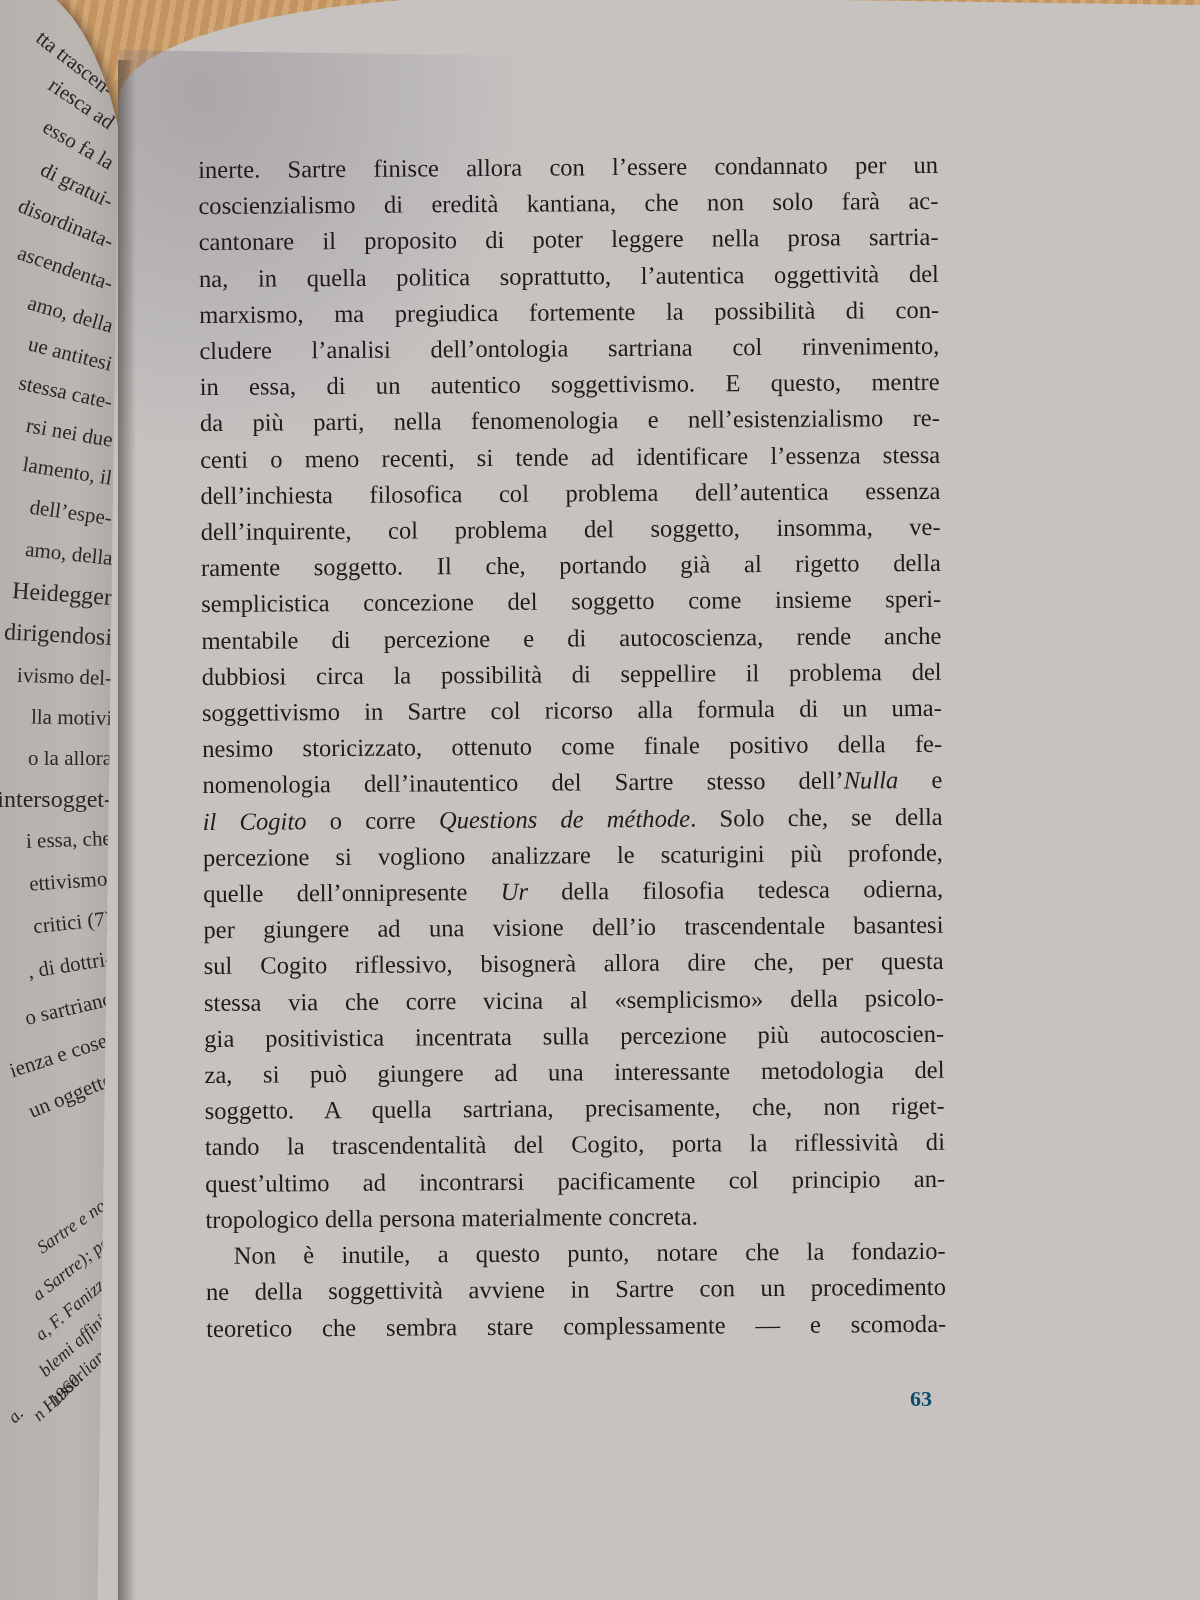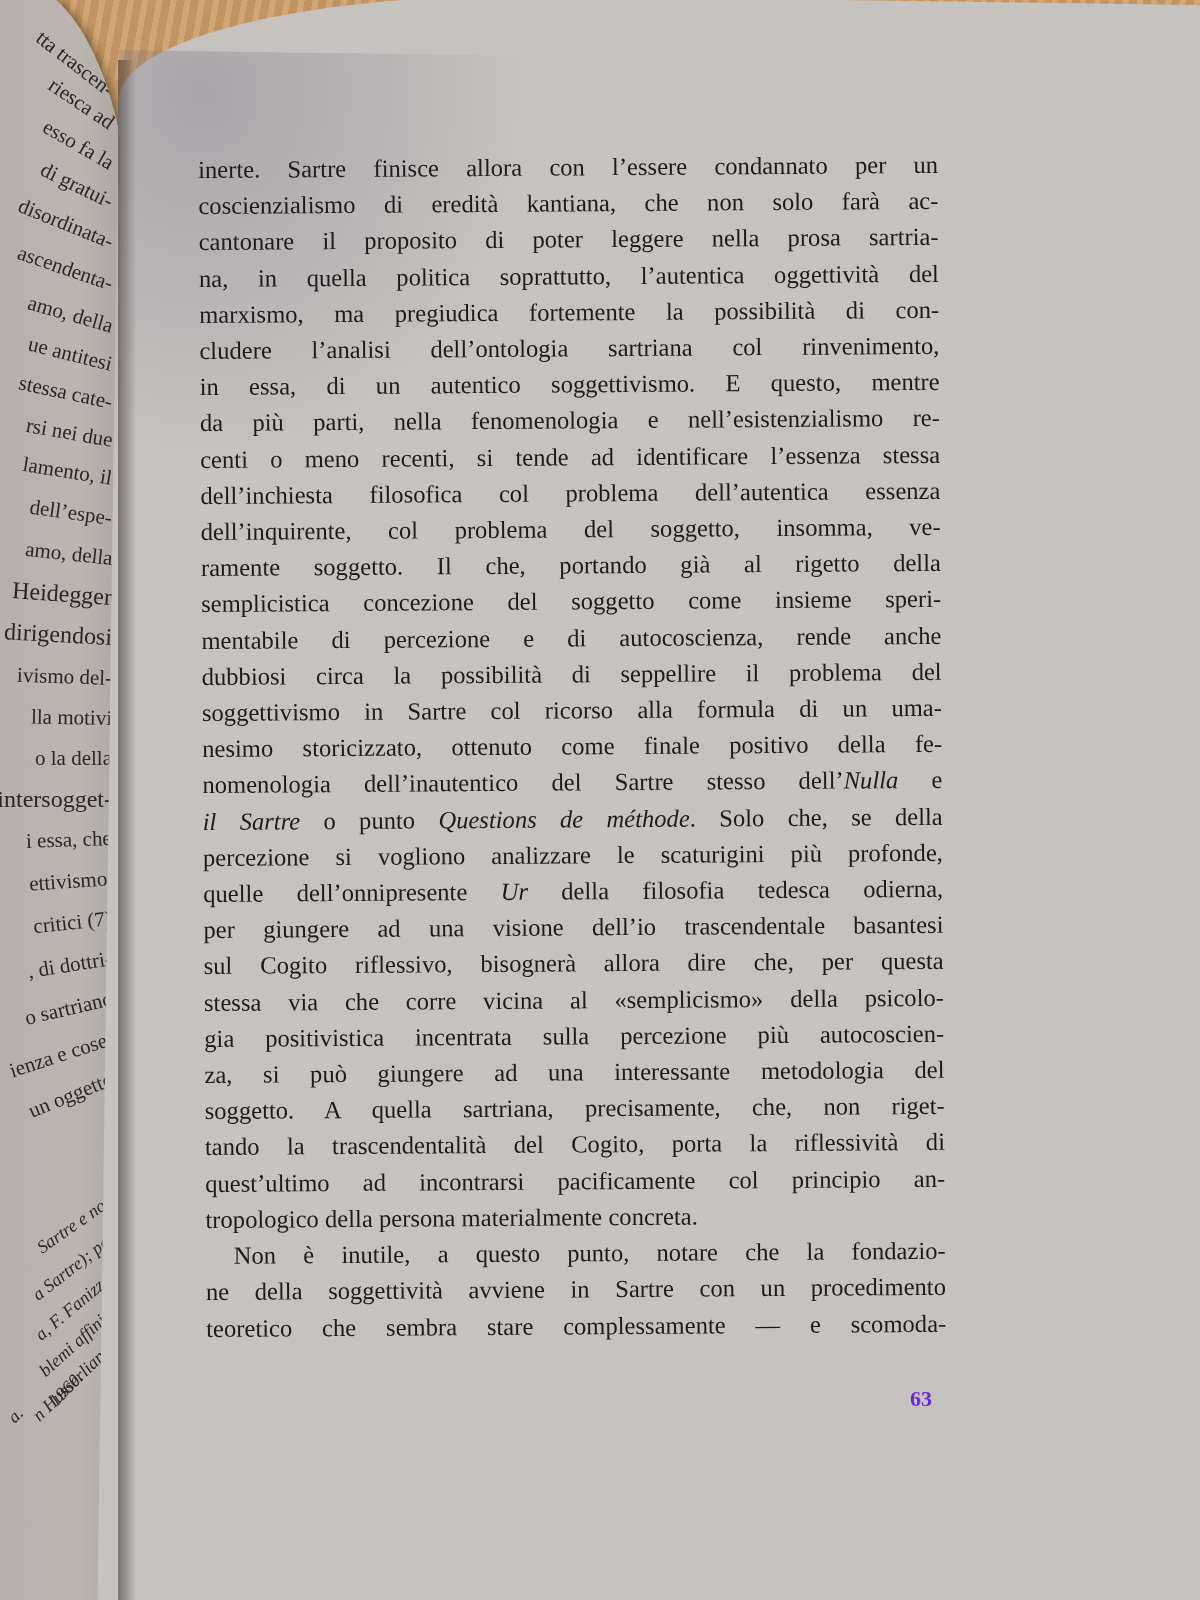--- a/index.html
+++ b/index.html
@@ -47,21 +47,21 @@
   .text-block {
     position:absolute; left:198px; top:152px; width:740px;
     transform: rotate(-0.4deg); transform-origin: 0 0;
     color:#1e1b1a; font-size:24.6px; line-height:36.2px;
   }
   .line { display:block; text-align:justify; text-align-last:justify; white-space:nowrap; }
   .line.last { text-align-last:left; }
   .line.indent { text-indent:28px; }
   .line span.it { font-style:italic; }
   .page-number {
-    position:absolute; left:910px; top:1386px; font-size:22px; font-weight:bold; color:#6d28d9;
+    position:absolute; left:910px; top:1386px; font-size:22px; font-weight:bold; color:#0c4a6e;
   }
 </style>
 </head>
 <body>
 
 <div class="wood-grain"></div>
 
 <div class="left-page">
   <div class="left-text">
     <span class="frag" style="top:100px;transform:rotate(38deg);">tta trascen-</span>
@@ -74,21 +74,21 @@
     <span class="frag" style="top:372px;transform:rotate(14deg);">ue antitesi</span>
     <span class="frag" style="top:410px;transform:rotate(12deg);">stessa cate-</span>
     <span class="frag" style="top:448px;transform:rotate(10deg);">rsi nei due</span>
     <span class="frag" style="top:486px;transform:rotate(9deg);">lamento, il</span>
     <span class="frag" style="top:526px;transform:rotate(8deg);">dell’espe-</span>
     <span class="frag" style="top:566px;transform:rotate(6deg);">amo, della</span>
     <span class="frag" style="top:604px;transform:rotate(4deg);font-size:24px;">Heidegger</span>
     <span class="frag" style="top:644px;transform:rotate(3deg);font-size:24px;">dirigendosi</span>
     <span class="frag" style="top:686px;transform:rotate(2deg);">ivismo del-</span>
     <span class="frag" style="top:726px;transform:rotate(1deg);">lla motivi</span>
-    <span class="frag" style="top:766px;">o la della</span>
+    <span class="frag" style="top:766px;">o la allora</span>
     <span class="frag" style="top:806px;font-size:24px;">intersogget-</span>
     <span class="frag" style="top:846px;transform:rotate(-2deg);">i essa, che</span>
     <span class="frag" style="top:886px;transform:rotate(-4deg);">ettivismo.</span>
     <span class="frag" style="top:926px;transform:rotate(-6deg);">critici (7)</span>
     <span class="frag" style="top:966px;transform:rotate(-9deg);">, di dottri-</span>
     <span class="frag" style="top:1006px;transform:rotate(-13deg);">o sartriano</span>
     <span class="frag" style="top:1046px;transform:rotate(-18deg);">ienza e cose,</span>
     <span class="frag" style="top:1086px;transform:rotate(-22deg);">un oggetto</span>
 
     <span class="frag it" style="top:1208px;transform:rotate(-35deg);">Sartre e noi,</span>
@@ -116,21 +116,21 @@
   <span class="line">centi o meno recenti, si tende ad identificare l’essenza stessa</span>
   <span class="line">dell’inchiesta filosofica col problema dell’autentica essenza</span>
   <span class="line">dell’inquirente, col problema del soggetto, insomma, ve-</span>
   <span class="line">ramente soggetto. Il che, portando già al rigetto della</span>
   <span class="line">semplicistica concezione del soggetto come insieme speri-</span>
   <span class="line">mentabile di percezione e di autocoscienza, rende anche</span>
   <span class="line">dubbiosi circa la possibilità di seppellire il problema del</span>
   <span class="line">soggettivismo in Sartre col ricorso alla formula di un uma-</span>
   <span class="line">nesimo storicizzato, ottenuto come finale positivo della fe-</span>
   <span class="line"><span>nomenologia dell’inautentico del Sartre stesso dell’</span><span class="it">Nulla</span><span> e</span></span>
-  <span class="line"><span class="it">il Sartre</span><span> o punto </span><span class="it">Questions de méthode</span><span>. Solo che, se della</span></span>
+  <span class="line"><span class="it">il Cogito</span><span> o corre </span><span class="it">Questions de méthode</span><span>. Solo che, se della</span></span>
   <span class="line">percezione si vogliono analizzare le scaturigini più profonde,</span>
   <span class="line"><span>quelle dell’onnipresente </span><span class="it">Ur</span><span> della filosofia tedesca odierna,</span></span>
   <span class="line">per giungere ad una visione dell’io trascendentale basantesi</span>
   <span class="line">sul Cogito riflessivo, bisognerà allora dire che, per questa</span>
   <span class="line">stessa via che corre vicina al «semplicismo» della psicolo-</span>
   <span class="line">gia positivistica incentrata sulla percezione più autocoscien-</span>
   <span class="line">za, si può giungere ad una interessante metodologia del</span>
   <span class="line">soggetto. A quella sartriana, precisamente, che, non riget-</span>
   <span class="line">tando la trascendentalità del Cogito, porta la riflessività di</span>
   <span class="line">quest’ultimo ad incontrarsi pacificamente col principio an-</span>

